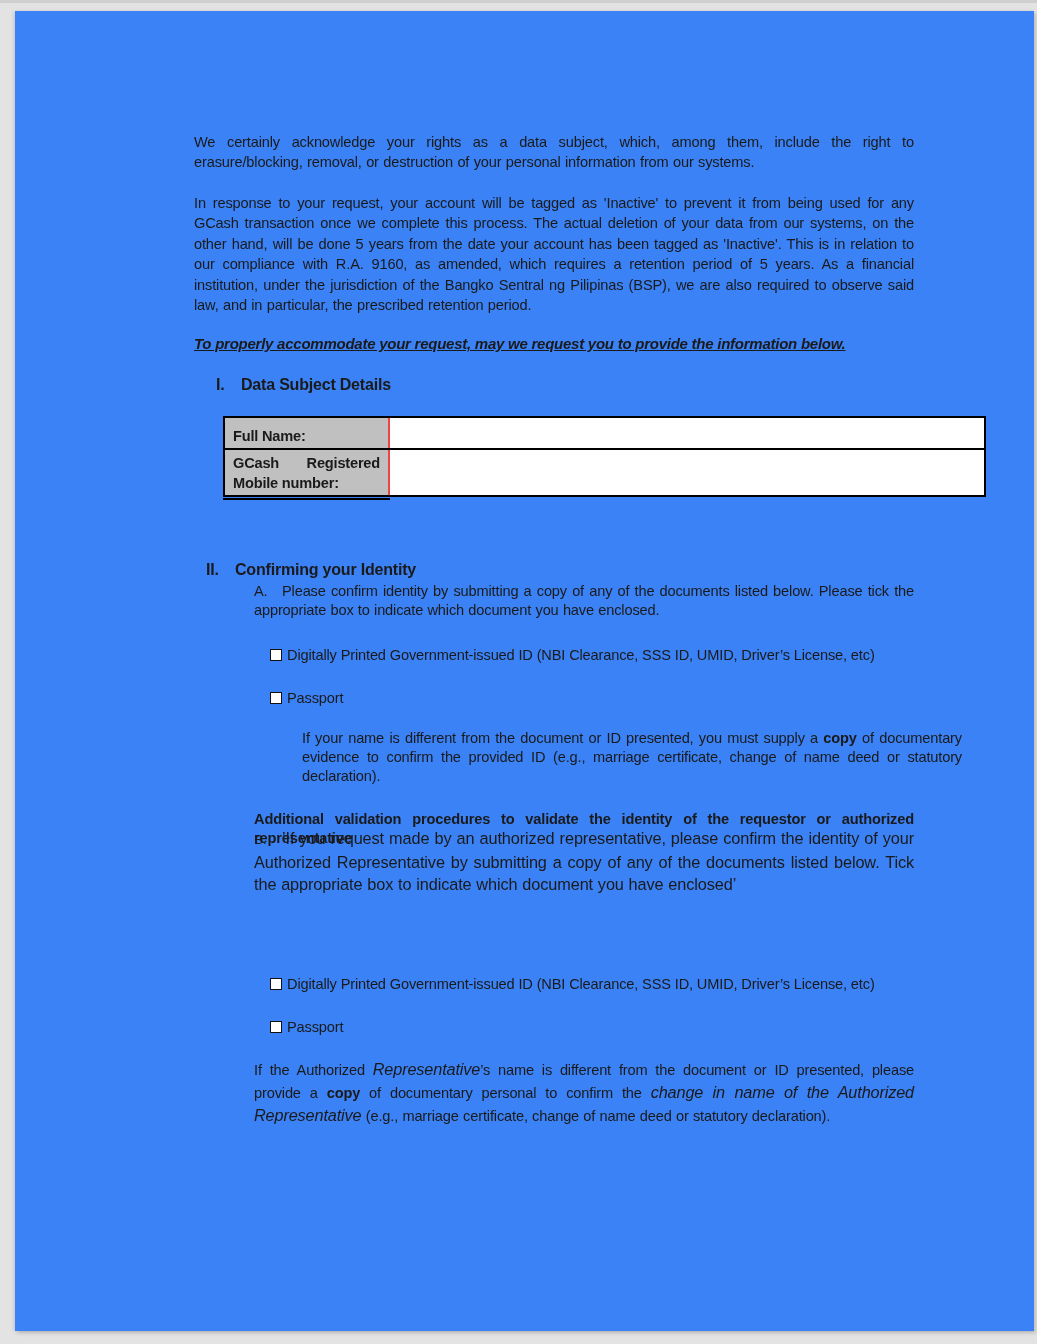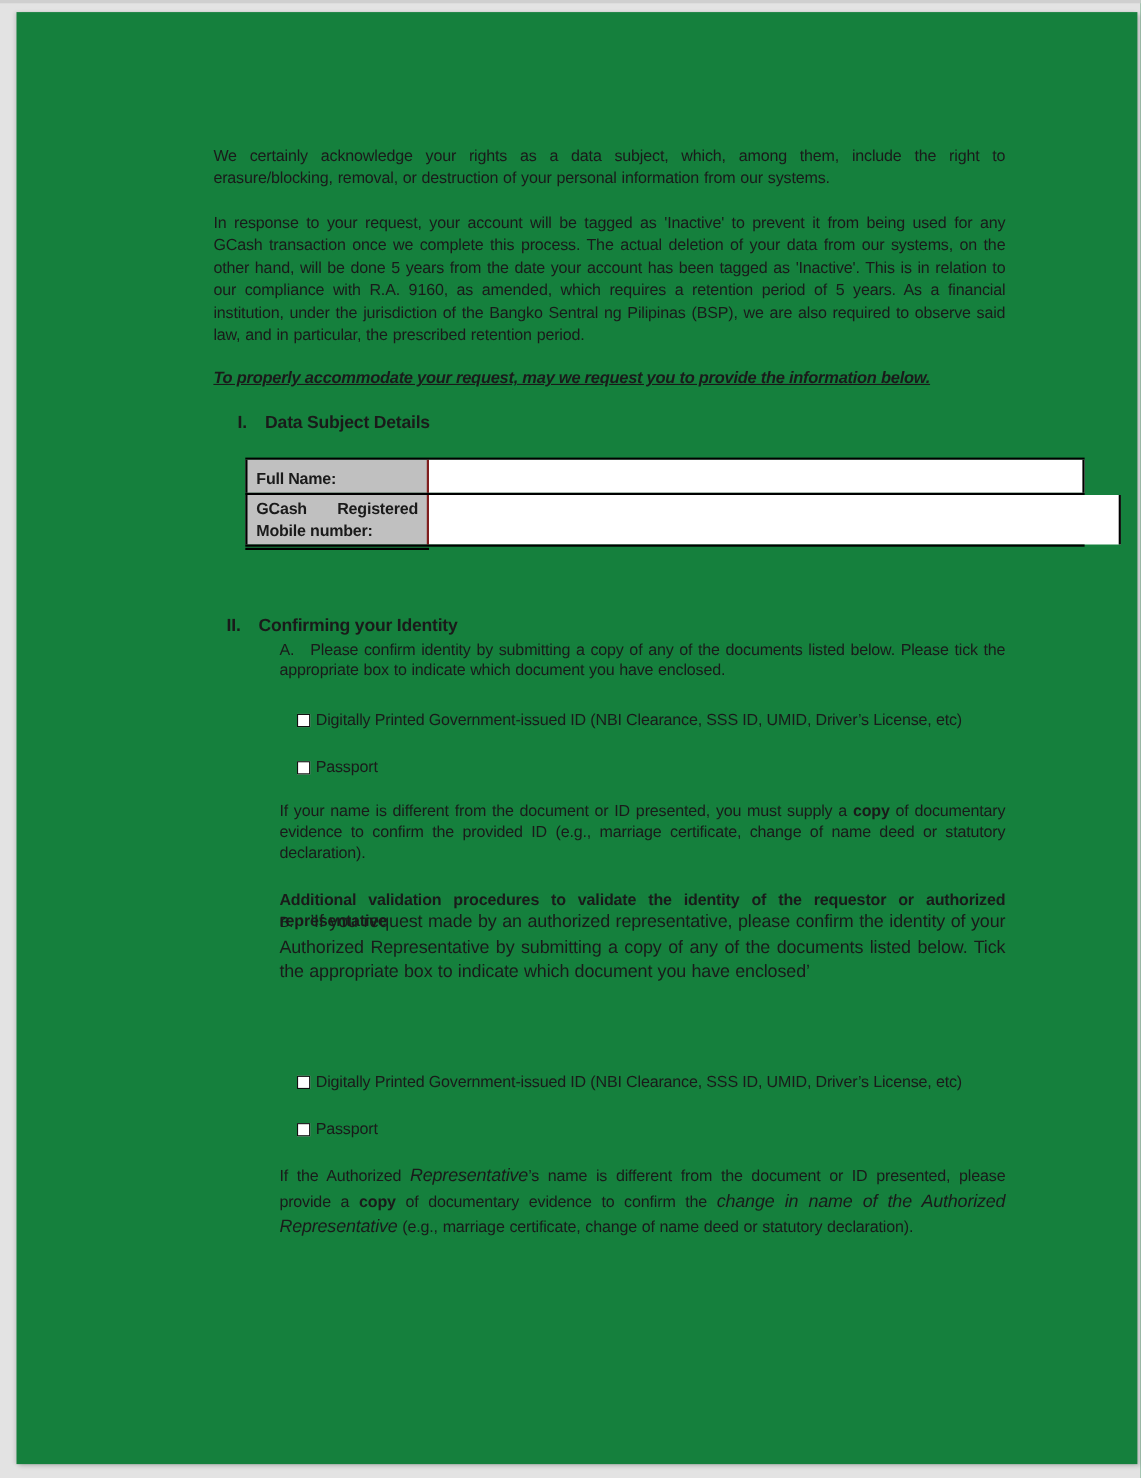--- a/index.html
+++ b/index.html
@@ -20,21 +20,21 @@
       left: 0; top: 0;
       width: 1037px; height: 3px;
       background: #cfcfcf;
     }
     .page {
       position: absolute;
       left: 15px;
       top: 11px;
       width: 1019px;
       height: 1320px;
-      background: #15803d;
+      background: #3b82f6;
       box-shadow: -2px 0 3px rgba(0,0,0,0.08), 2px 2px 4px rgba(0,0,0,0.18);
     }
     .content {
       position: absolute;
       left: 179px;
       top: 0;
       width: 720px;
     }
     .p {
       position: absolute;
@@ -79,21 +79,21 @@
     }
     .dt-label {
       position: absolute;
       left: 0;
       top: 0;
       width: 167px;
       height: 100%;
       background: #c0c0c0;
       box-sizing: border-box;
       border-left: 2px solid #000;
-      border-right: 2px solid #7f1d1d;
+      border-right: 2px solid #ef4444;
       font-size: 14.6px;
       font-weight: bold;
       line-height: 20px;
       padding-left: 8px;
       padding-right: 8px;
       letter-spacing: -0.2px;
     }
     .dt-value {
       position: absolute;
       left: 167px;
@@ -187,56 +187,56 @@
     <div class="checkbox-line" style="top:634px;">
       <span class="cb"></span>
       <span>Digitally Printed Government-issued ID (NBI Clearance, SSS ID, UMID, Driver’s License, etc)</span>
     </div>
 
     <div class="checkbox-line" style="top:677px;">
       <span class="cb"></span>
       <span>Passport</span>
     </div>
 
-    <div class="sub-p" style="top:718px;">
+    <div class="sub-p" style="top:718px;margin-left:48px;">
       <span>If your name is different from the document or ID presented, you must supply a </span><b>copy</b><span> of documentary evidence to confirm the provided ID (e.g., marriage certificate, change of name deed or statutory declaration).</span>
     </div>
 
     <div class="sub-p" style="top:799px;font-weight:bold;">Additional validation procedures to validate the identity of the requestor or authorized representative</div>
 
     <div class="sub-p sub-p-large" style="top:816px;">
       <span class="letter-small">B.</span><span>’If you request made by an authorized representative, please confirm the identity of your Authorized Representative by submitting a copy of any of the documents listed below. Tick the appropriate box to indicate which document you have enclosed’</span>
     </div>
 
     <div class="checkbox-line" style="top:963px;">
       <span class="cb"></span>
       <span>Digitally Printed Government-issued ID (NBI Clearance, SSS ID, UMID, Driver’s License, etc)</span>
     </div>
 
     <div class="checkbox-line" style="top:1006px;">
       <span class="cb"></span>
       <span>Passport</span>
     </div>
 
     <div class="sub-p" style="top:1047px; line-height:22px;">
-      <span>If the Authorized </span><span class="big">Representative</span><span>’s name is different from the document or ID presented, please provide a </span><b>copy</b><span> of documentary evidence to confirm the </span><span class="big">change in name of the Authorized Representative</span><span> (e.g., marriage certificate, change of name deed or statutory declaration).</span>
+      <span>If the Authorized </span><span class="big">Representative</span><span>’s name is different from the document or ID presented, please provide a </span><b>copy</b><span> of documentary personal to confirm the </span><span class="big">change in name of the Authorized Representative</span><span> (e.g., marriage certificate, change of name deed or statutory declaration).</span>
     </div>
   </div>
 
   <div class="details-table">
     <div class="hline" style="left:0; top:0; width:763px;"></div>
 
     <div class="dt-row" style="top:2px; height:30px;">
       <div class="dt-label" style="padding-top:8px;">Full Name:</div>
       <div class="dt-value"></div>
     </div>
 
     <div class="hline" style="left:0; top:32px; width:763px;"></div>
 
-    <div class="dt-row" style="top:34px; height:45px;padding-left:33px;">
+    <div class="dt-row" style="top:34px; height:45px;">
       <div class="dt-label" style="padding-top:3px;">
         <div style="display:flex; justify-content:space-between;">
 
           <span>GCash</span>
           <span>Registered</span>
         </div>
         <div>Mobile number:</div>
       </div>
       <div class="dt-value"></div>
     </div>

